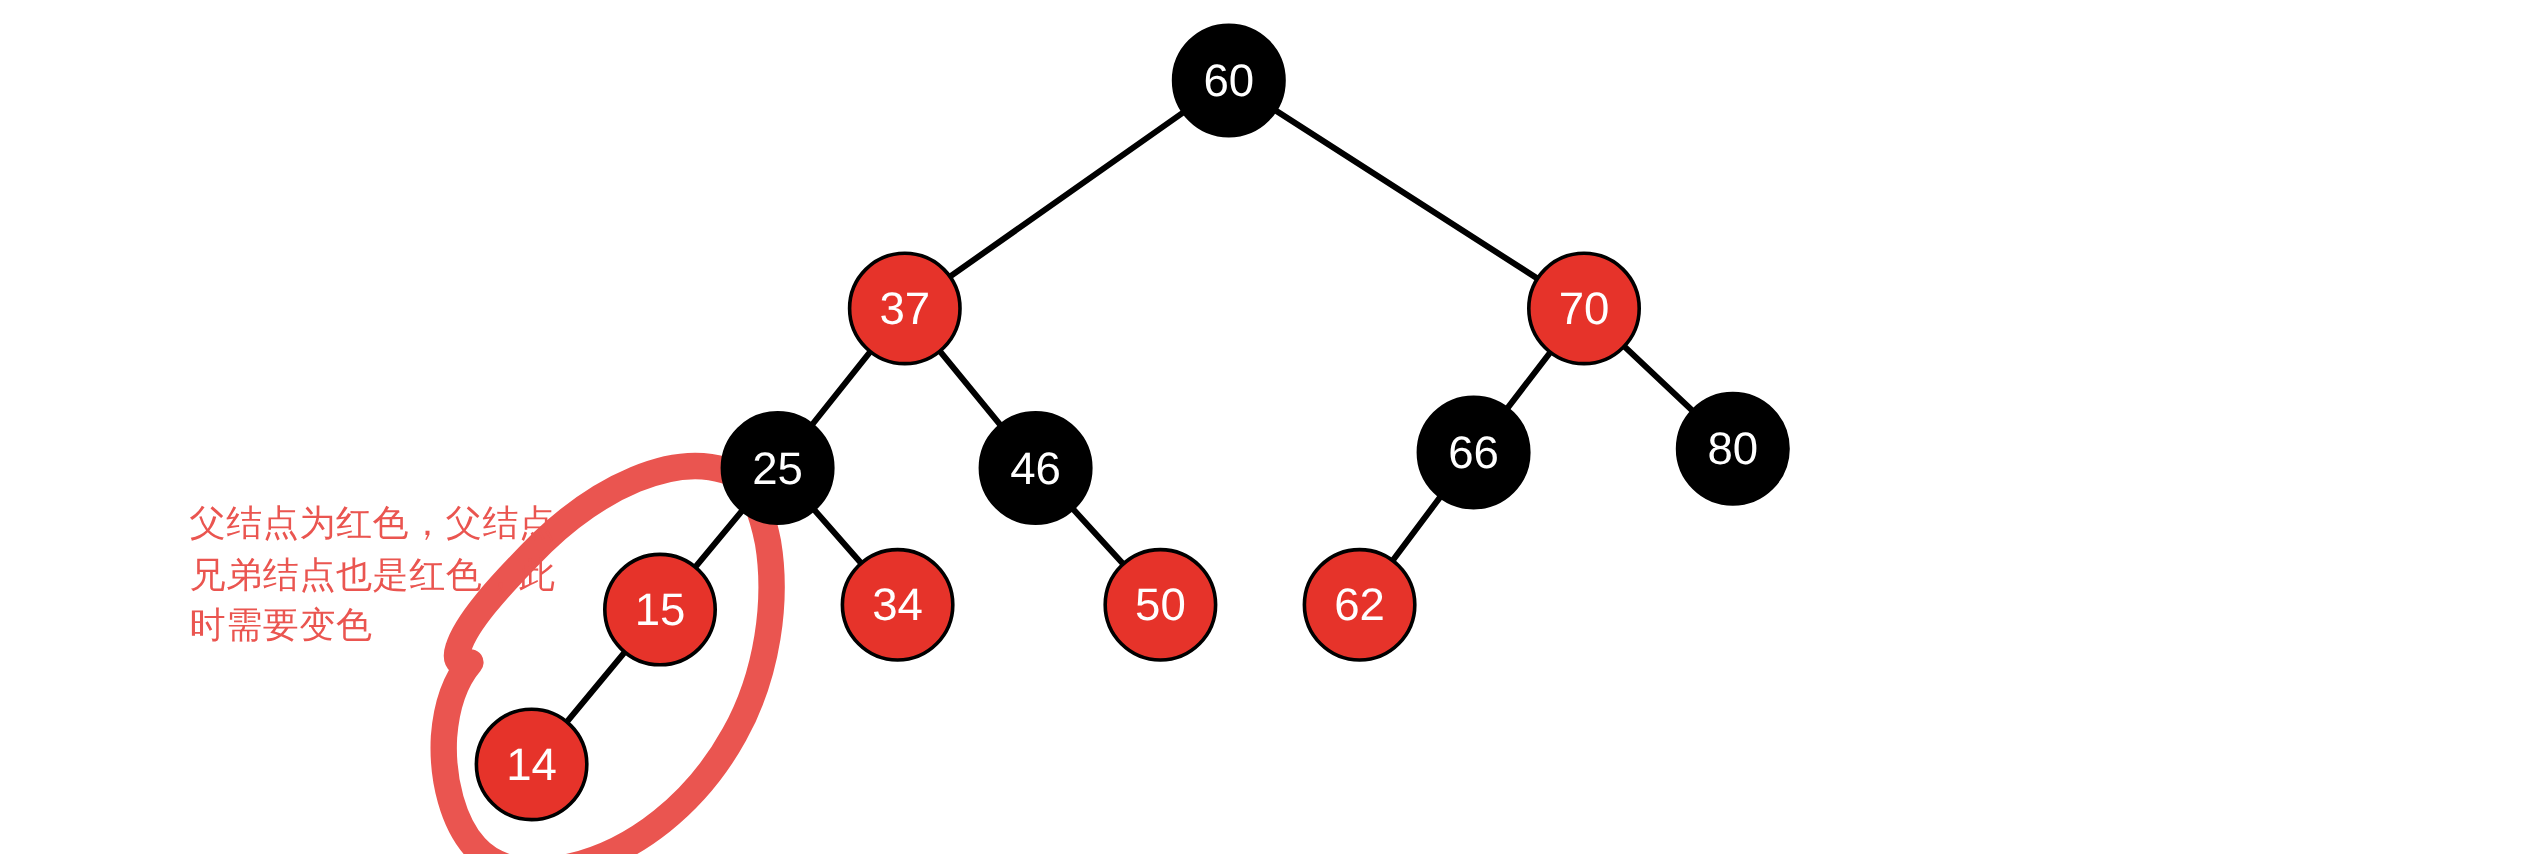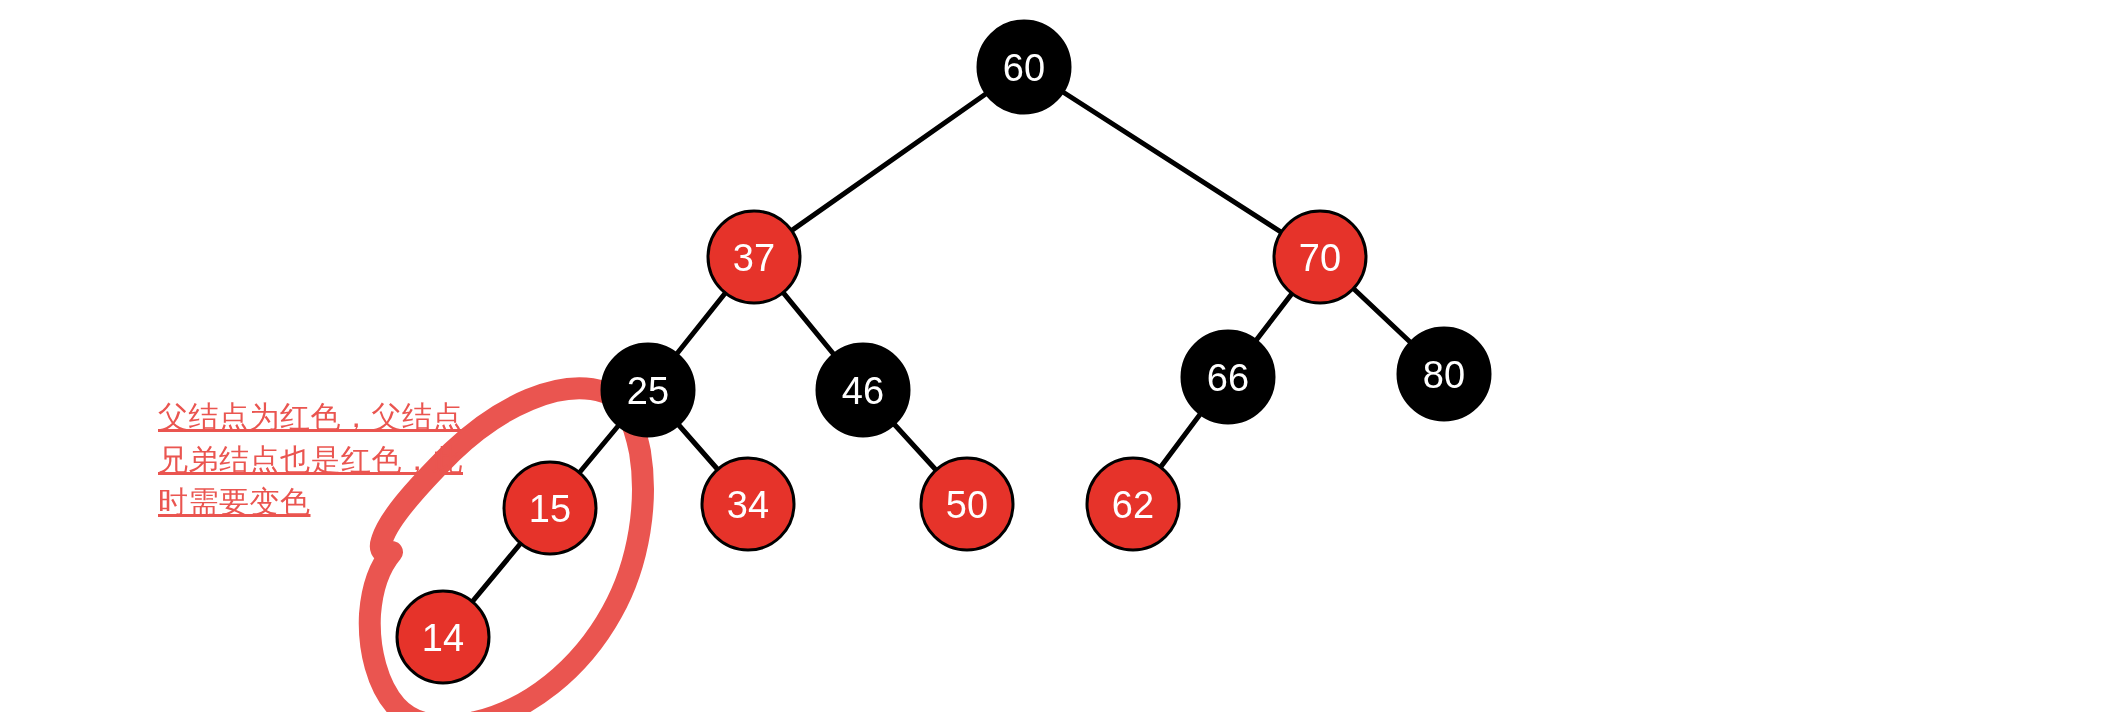--- a/index.html
+++ b/index.html
@@ -122,17 +122,17 @@
           <circle cx="1133" cy="504" r="46" class="node-circle" fill="#E6332A" stroke="#000000"></circle>
           <text x="1133" y="505" class="node-label" fill="#ffffff">62</text>
         </g>
         <g>
           <circle cx="443" cy="637" r="46" class="node-circle" fill="#E6332A" stroke="#000000"></circle>
           <text x="443" y="638" class="node-label" fill="#ffffff">14</text>
         </g>
       </g>
   </svg>
 
-  <div id="annotation-text" style="left: 158px; top: 396px; color: rgb(234, 85, 80); text-decoration: underline;">父结点为红色，父结点
+  <div id="annotation-text" style="left: 158px; top: 416px; color: rgb(234, 85, 80);">父结点为红色，父结点
 兄弟结点也是红色，此
 时需要变色</div>
 
 </div>
 
 </body></html>

